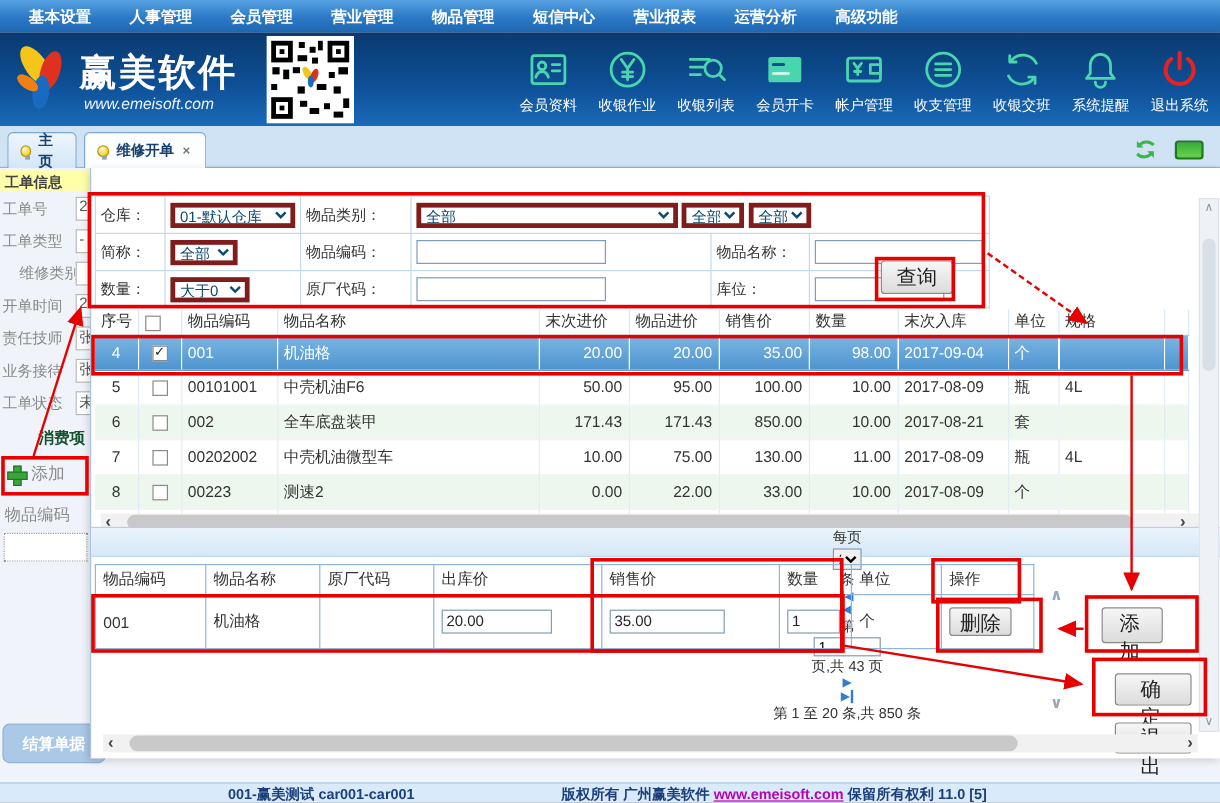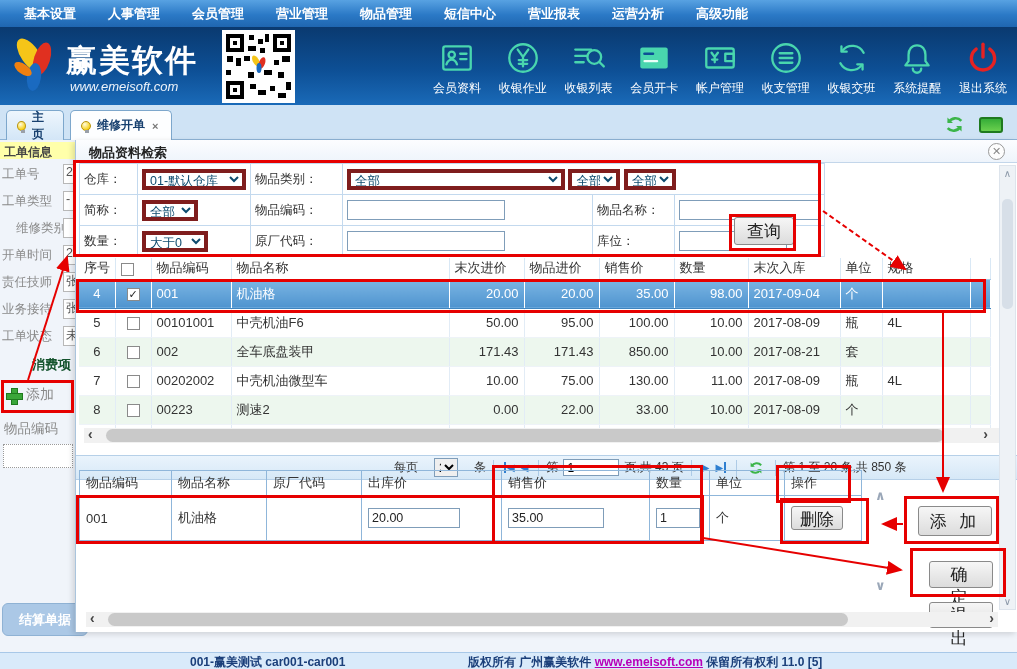--- a/index.html
+++ b/index.html
@@ -61,21 +61,21 @@
   tr.stripe td{background:#edf7ee;}
   tr.sel td{background:linear-gradient(#7cb6e4,#4f94cf);color:#fff;border-right:1px solid rgba(255,255,255,.45);border-bottom:1px solid #3f85c0;}
   .num{text-align:right;}
   .ctr{text-align:center;}
   .cb{display:inline-block;width:13px;height:13px;border:1px solid #8a8a8a;background:#fff;line-height:11px;text-align:center;font-size:11px;color:#222;vertical-align:middle;}
   
   .hscroll{position:absolute;height:15px;background:#f1f1f1;}
   .hs-thumb{position:absolute;top:1px;height:13px;background:#c9c9c9;border-radius:7px;}
   .hs-ch{position:absolute;top:-2px;font-size:14px;font-weight:bold;color:#444;cursor:pointer;}
   
-  .pager{position:absolute;left:0;top:315px;width:942px;height:25px;background:linear-gradient(#eaf4fc,#d6e8f7);border-top:1px solid #b6d0e8;border-bottom:1px solid #b6d0e8;display:flex;align-items:center;padding-left:318px;font-size:12px;color:#333;white-space:nowrap;}
+  .pager{position:absolute;left:0;top:299px;width:942px;height:25px;background:linear-gradient(#eaf4fc,#d6e8f7);border-top:1px solid #b6d0e8;border-bottom:1px solid #b6d0e8;display:flex;align-items:center;padding-left:318px;font-size:12px;color:#333;white-space:nowrap;flex-direction:column;}
   .pg-sep{width:1px;height:16px;background:#aecbe6;margin:0 7px;}
   .pg-ico{color:#2f7fd0;font-size:10px;cursor:pointer;margin:0 3px;}
   .pg-first{border-left:2px solid #2f7fd0;padding-left:1px;}
   .pg-last{border-right:2px solid #2f7fd0;padding-right:1px;}
   .pg-select{width:24px;height:19px;border:1px solid #7f9db9;font-size:12px;margin:0 16px;}
   .pg-input{width:56px;height:17px;border:1px solid #7f9db9;font-size:12px;margin:0 5px;padding:0 3px;}
   
   .btable{position:absolute;left:3px;top:330px;border-collapse:collapse;font-size:13px;color:#333;table-layout:fixed;}
   .btable td{border:1px solid #8fb6da;padding:0 6px;white-space:nowrap;overflow:hidden;}
   .btable tr.h td{height:25px;}
@@ -296,24 +296,20 @@
     <div class="settle-btn">结算单据</div>
   </div>
 
   <div class="ghost-btn" style="left:88px;width:160px"></div>
   <div class="ghost-btn" style="left:262px;width:235px"></div>
   <div class="ghost-btn" style="left:560px;width:136px;background:#6f9fd0"></div>
   <div class="ghost-btn" style="left:706px;width:146px"></div>
   <div class="ghost-btn" style="left:862px;width:140px"></div>
 
   <div class="panel">
-    <div class="panel-header">
-      <span class="panel-title">物品资料检索</span>
-      <span class="panel-close">✕</span>
-    </div>
 
     <table class="sform">
       <tbody>
           <tr>
         <td class="lab" style="width:58px">仓库：</td>
         <td style="width:112px">
           <select class="ui" style="width:104px"><option>01-默认仓库</option></select>
         </td>
         <td class="lab" style="width:92px">物品类别：</td>
         <td colspan="3">
@@ -524,21 +520,21 @@
         <td><input class="ui" style="width: 96px;" value="35.00"></td>
         <td><input class="ui" style="width: 44px;" value="1"></td>
         <td>个</td>
         <td><button class="btn del-btn">删除</button></td>
       </tr>
     </tbody>
       </table>
     <span class="vchev" style="left:799px;top:348px">∧</span>
     <span class="vchev" style="left:799px;top:438px">∨</span>
 
-    <button class="btn act-btn" style="left:842px;top:366px;width:74px;height:30px">添 加</button>
+    <button class="btn act-btn" style="left:842px;top:366px;width:51px;height:30px">添 加</button>
     <button class="btn act-btn" style="left:853px;top:421px;width:64px;height:27px">确 定</button>
     <button class="btn act-btn" style="left:853px;top:462px;width:64px;height:26px">退 出</button>
 
     <div class="hscroll" style="left:10px;top:472px;width:912px">
       <span class="hs-ch" style="left:4px">‹</span>
       <div class="hs-thumb" style="left:22px;width:740px"></div>
       <span class="hs-ch" style="right:4px">›</span>
     </div>
   </div>
 

